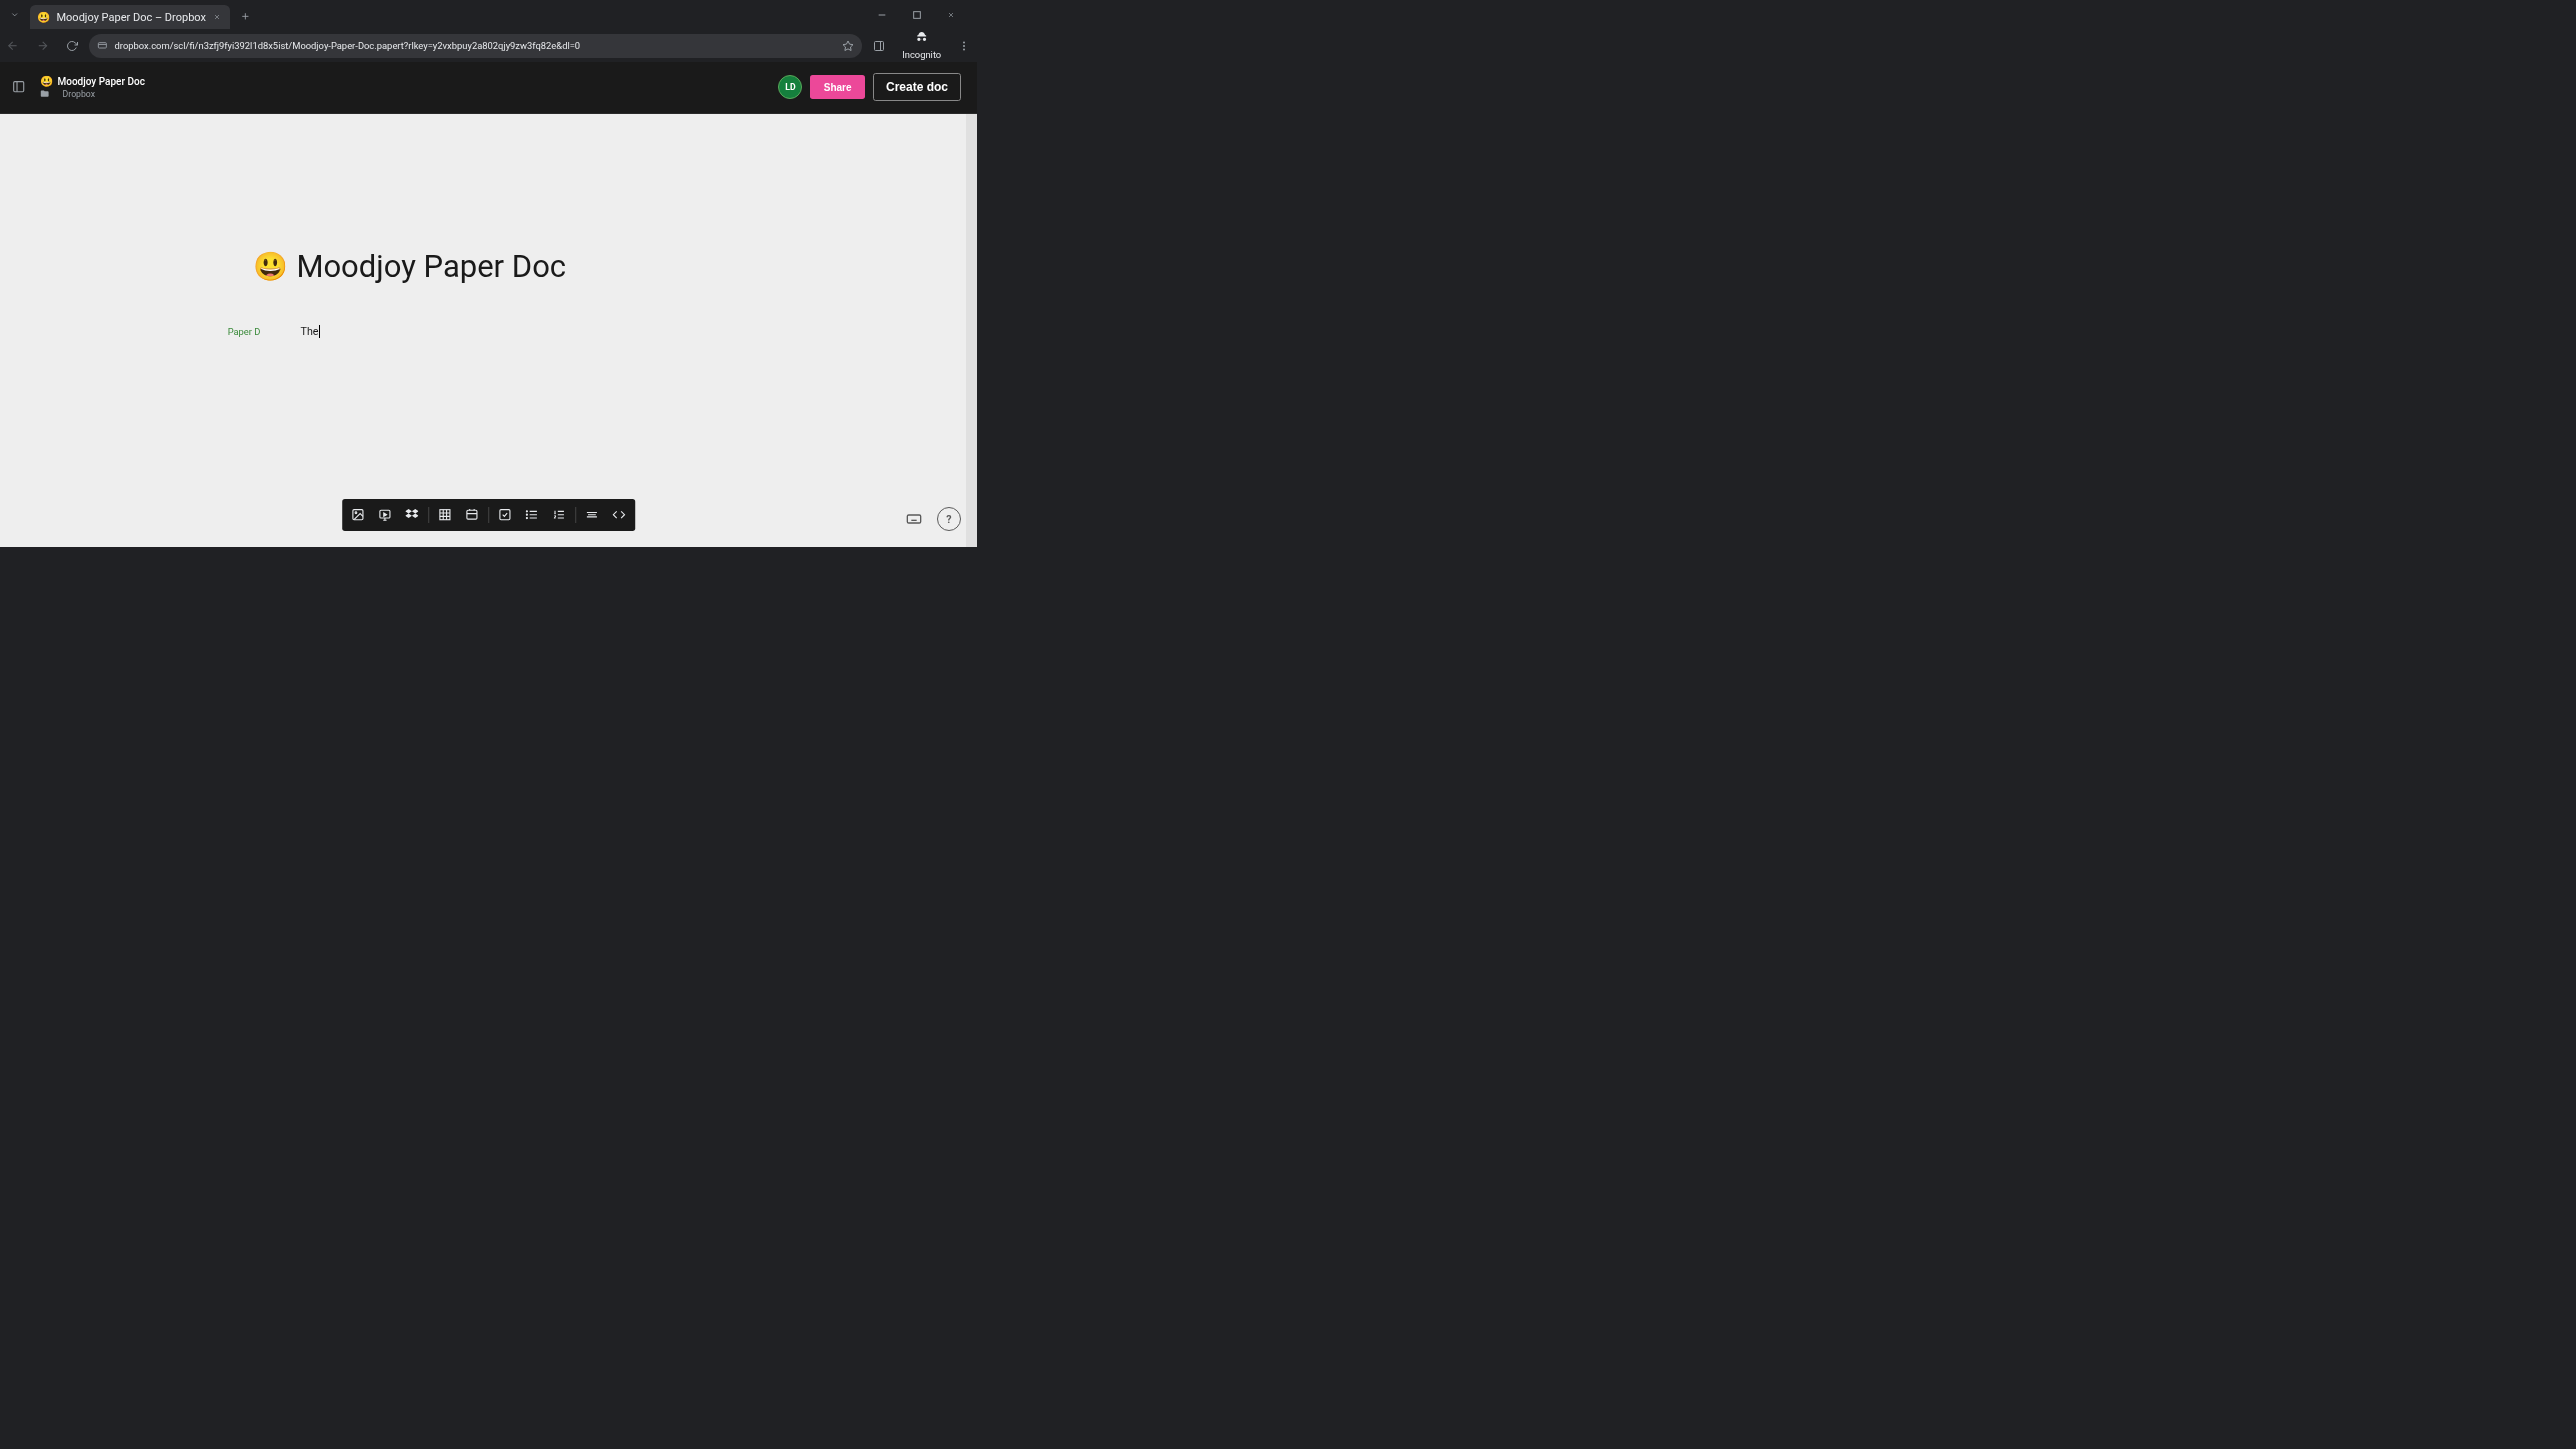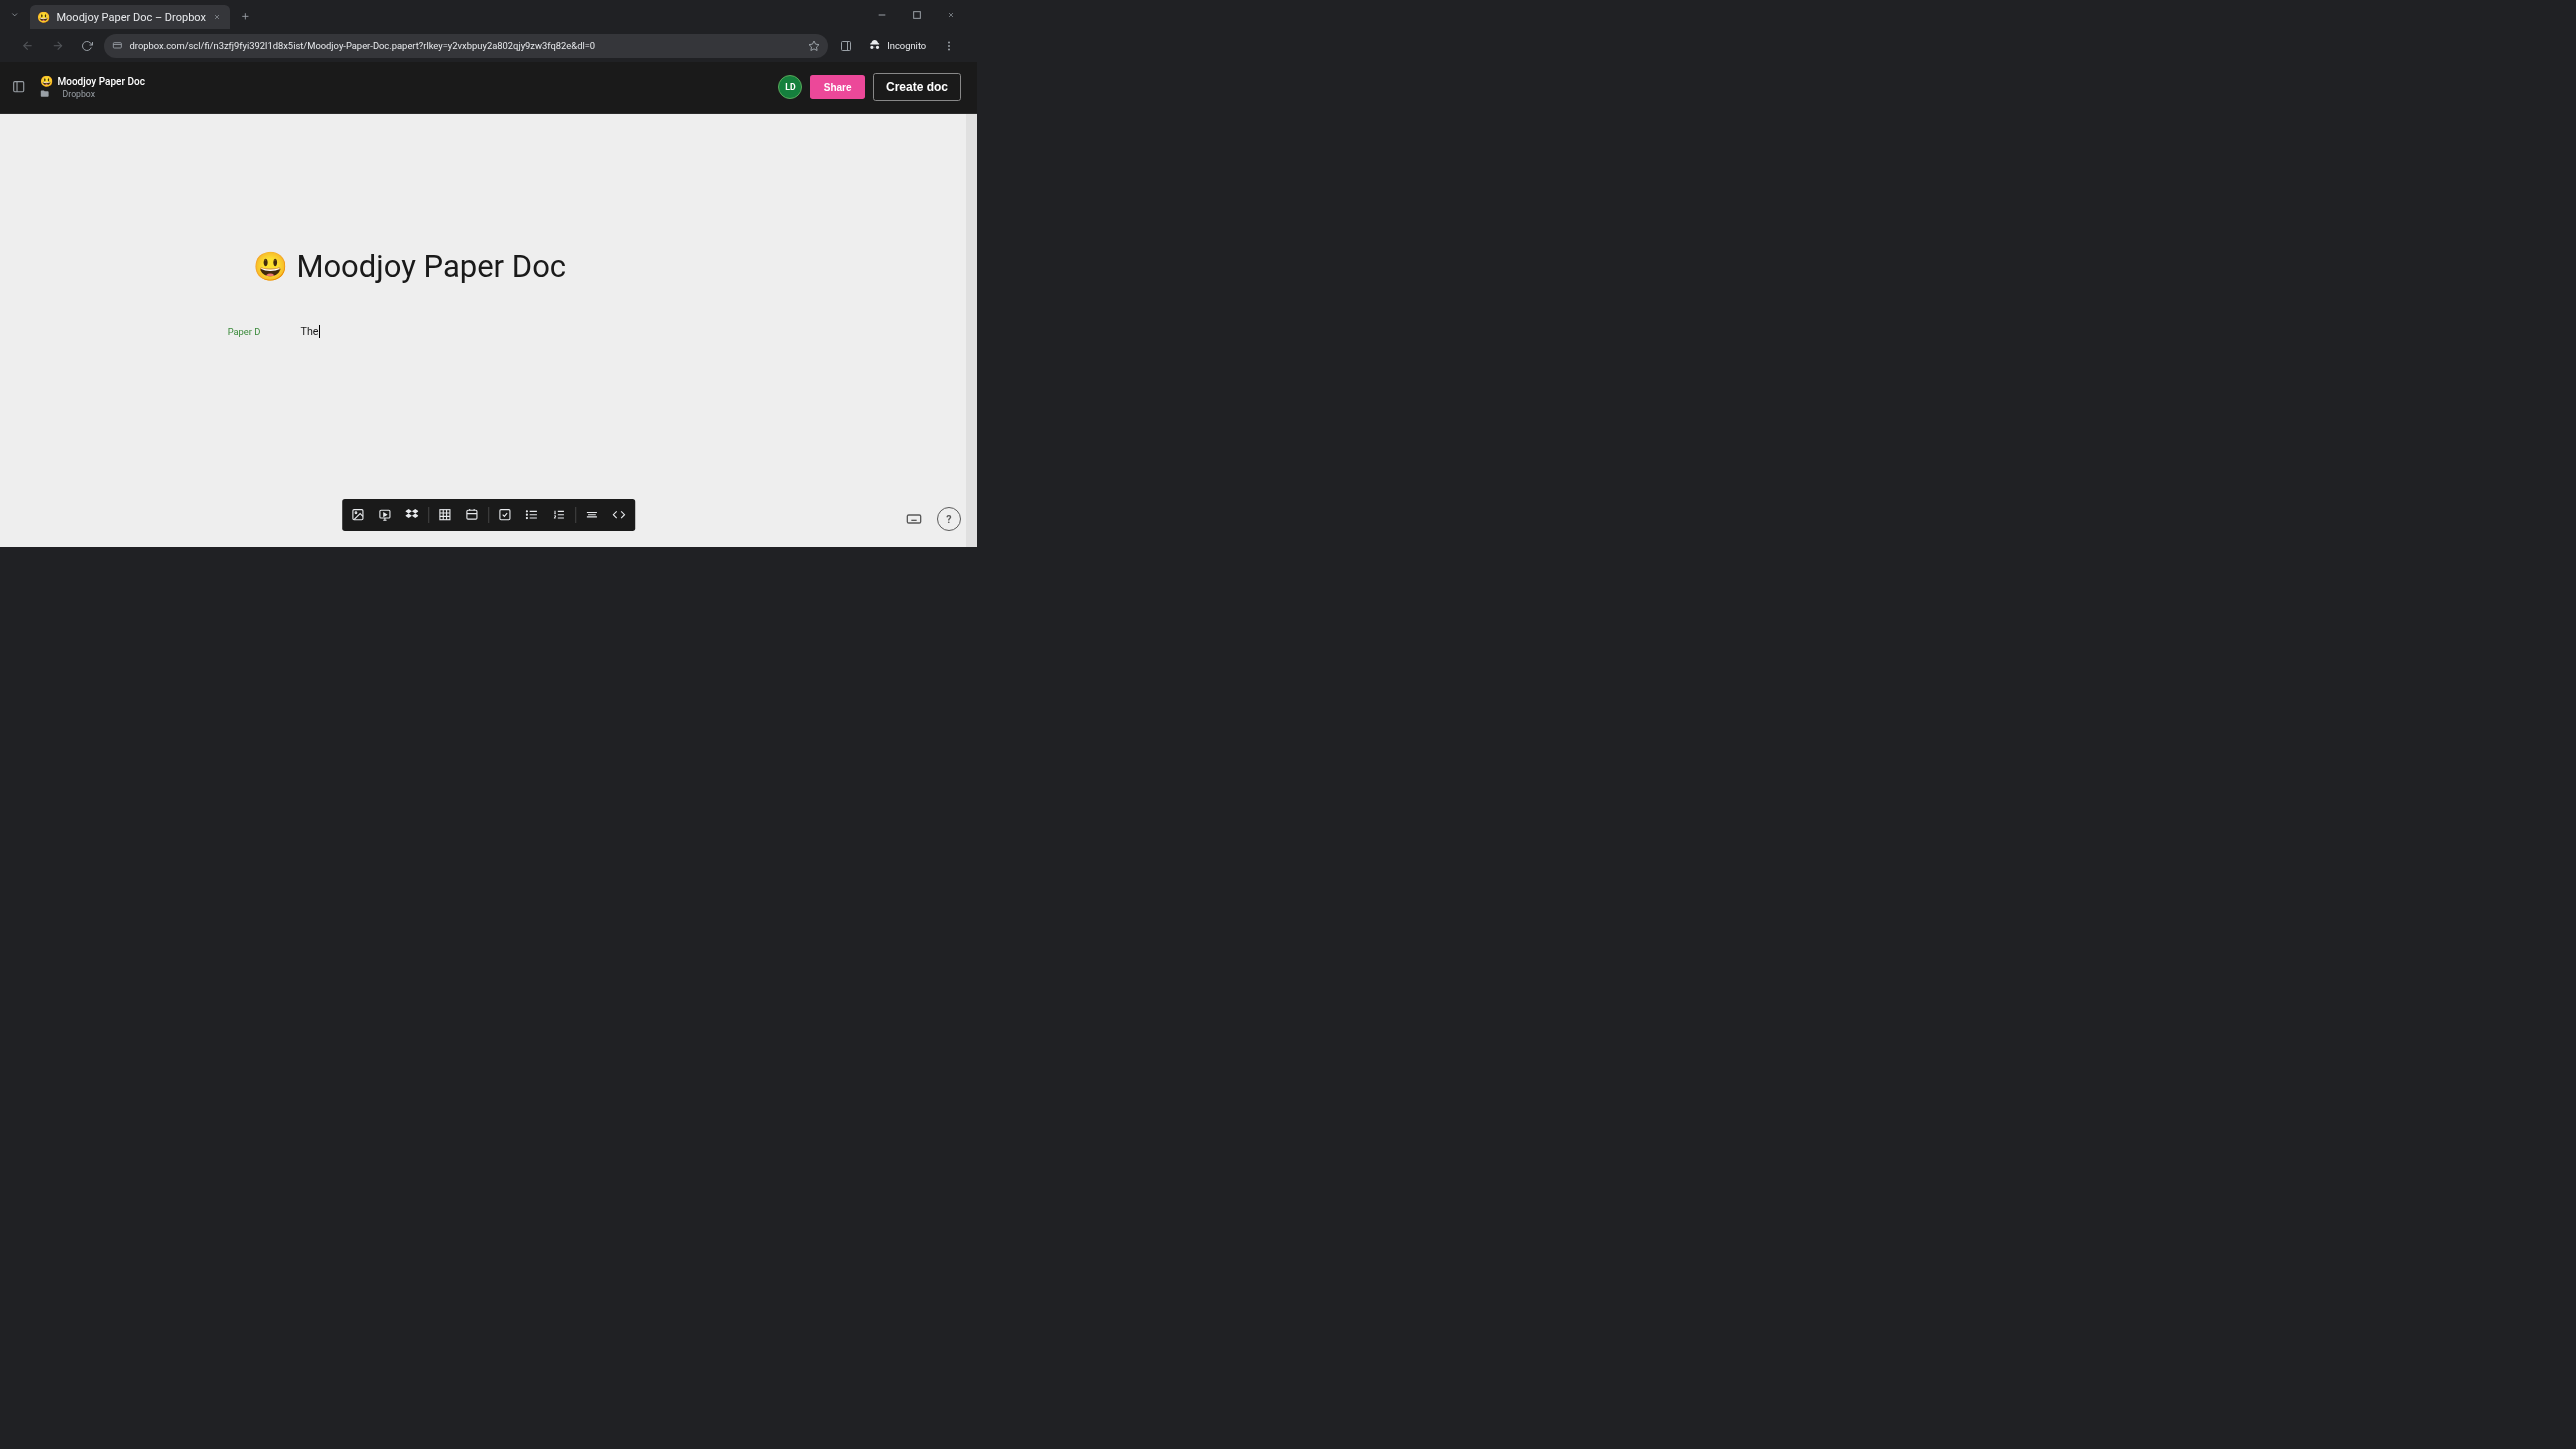--- a/index.html
+++ b/index.html
@@ -10,29 +10,29 @@
     .tab-bar { display: flex; align-items: center; height: 29.5px; padding: 0 5.4px; gap: 5.4px; }
     .tab-dropdown { width: 19px; height: 19px; display: flex; align-items: center; justify-content: center; color: #9aa0a6; cursor: pointer; }
     .tab { display: flex; align-items: center; background: #35363a; border-radius: 5.4px 5.4px 0 0; padding: 5.4px 8px; gap: 5.4px; min-width: 161px; height: 24px; margin-top: 5.4px; }
     .tab-favicon { font-size: 10.7px; }
     .tab-title { color: #e8eaed; font-size: 11px; flex: 1; white-space: nowrap; overflow: hidden; text-overflow: ellipsis; }
     .tab-close { color: #9aa0a6; font-size: 9.4px; cursor: pointer; width: 10.7px; height: 10.7px; display: flex; align-items: center; justify-content: center; }
     .new-tab { color: #9aa0a6; font-size: 12px; cursor: pointer; width: 19px; height: 19px; display: flex; align-items: center; justify-content: center; margin-top: 2.7px; }
     .window-controls { margin-left: auto; display: flex; gap: 5.4px; padding-right: 5.4px; }
     .window-control { width: 29.5px; height: 21.5px; display: flex; align-items: center; justify-content: center; color: #9aa0a6; cursor: pointer; }
     
-    .address-bar-row { display: flex; align-items: center; height: 32px; padding: 0 16px; gap: 5.4px; background: #202124; }
+    .address-bar-row { display: flex; align-items: center; height: 32px; padding: 0 1px; gap: 5.4px; background: #202124; }
     .nav-btn { width: 24px; height: 24px; display: flex; align-items: center; justify-content: center; color: #9aa0a6; cursor: pointer; border-radius: 50%; }
     .nav-btn.disabled { opacity: 0.4; }
     .address-bar { flex: 1; background: #35363a; border-radius: 13.4px; height: 24px; display: flex; align-items: center; padding: 0 8px; gap: 6.7px; }
     .site-info { color: #9aa0a6; display: flex; align-items: center; }
     .url-text { color: #e8eaed; font-size: 9.4px; flex: 1; }
     .star-btn { color: #9aa0a6; cursor: pointer; }
     .ext-btn { width: 24px; height: 24px; display: flex; align-items: center; justify-content: center; color: #9aa0a6; cursor: pointer; }
-    .incognito-badge { display: flex; align-items: center; gap: 5.4px; color: #e8eaed; font-size: 9.4px; padding: 0 5.4px; }
+    .incognito-badge { display: flex; align-items: center; gap: 5.4px; color: #e8eaed; font-size: 9.4px; padding: 0 5.4px; flex-direction: column; }
     .menu-btn { width: 24px; height: 24px; display: flex; align-items: center; justify-content: center; color: #9aa0a6; cursor: pointer; }
     
     
     .app-header { background: #1a1a1a; height: 52px; display: flex; align-items: center; padding: 0 16px 0 8px; border-bottom: 0.7px solid #2a2a2a; }
     .sidebar-toggle { width: 21.5px; height: 21.5px; display: flex; align-items: center; justify-content: center; color: #9aa0a6; cursor: pointer; margin-right: 10.7px; }
     .doc-info { display: flex; flex-direction: column; gap: 1.3px; }
     .doc-title-row { display: flex; align-items: center; gap: 4px; }
     .doc-title { color: #fff; font-size: 10px; font-weight: 500; }
     .doc-title-emoji { font-size: 10.7px; }
     .breadcrumb { display: flex; align-items: center; gap: 13px; color: #9aa0a6; font-size: 8.7px; }

